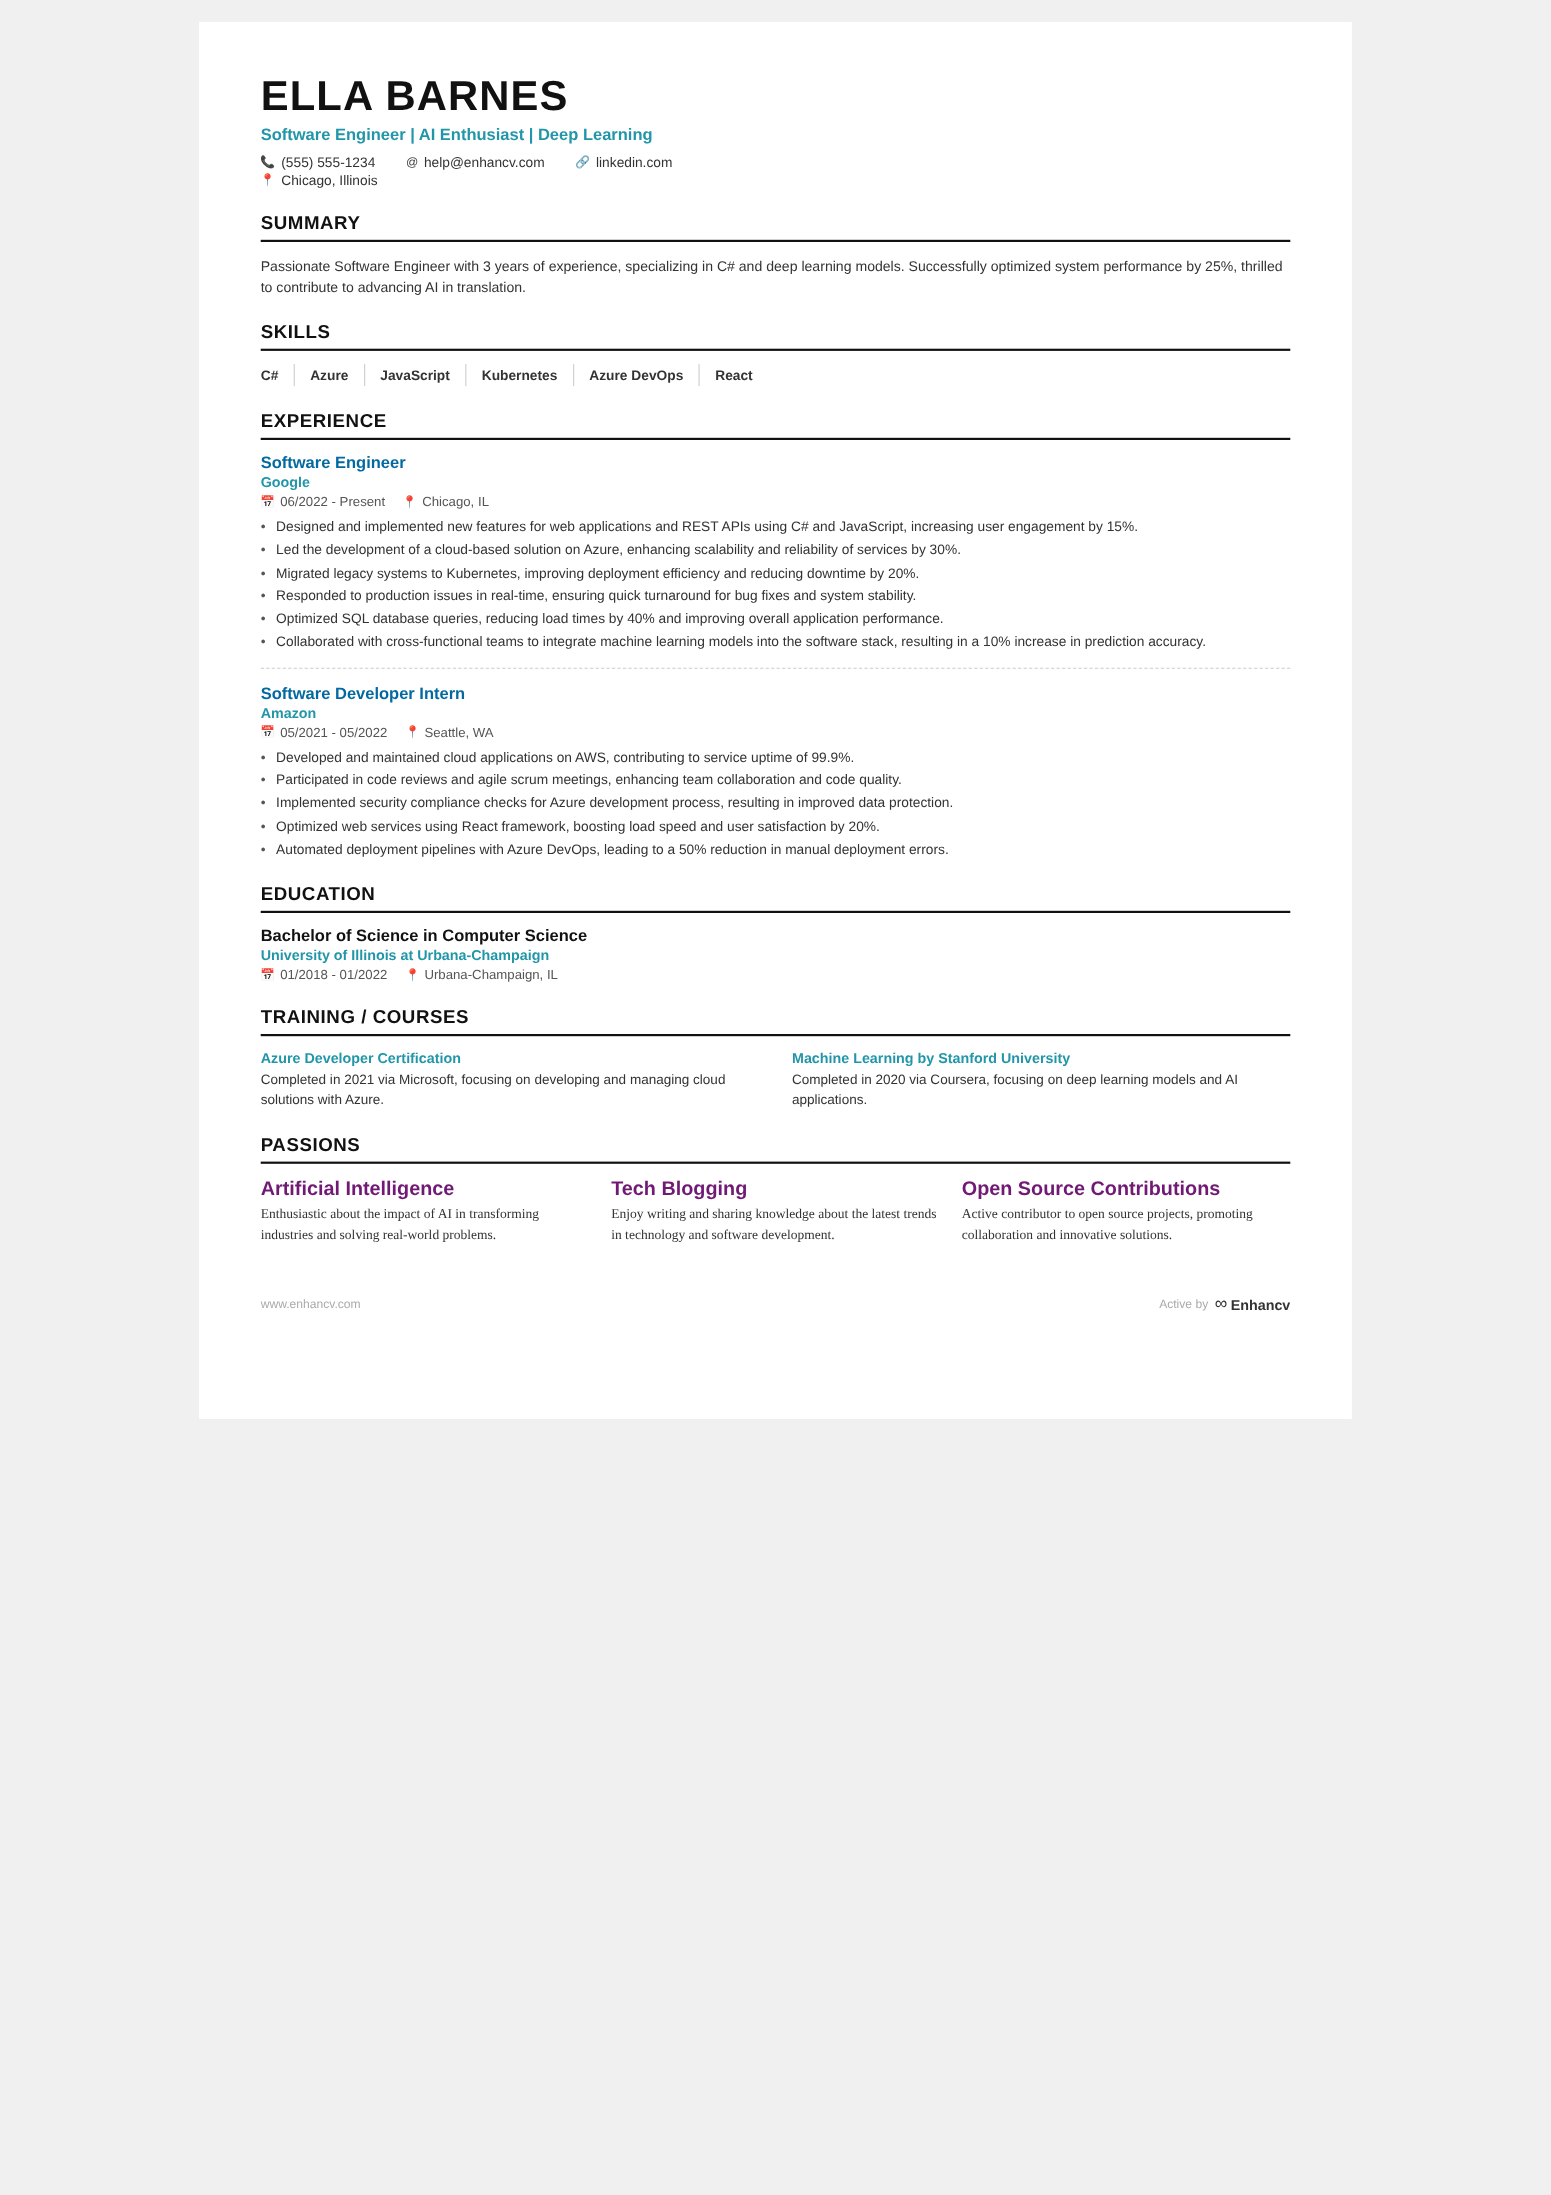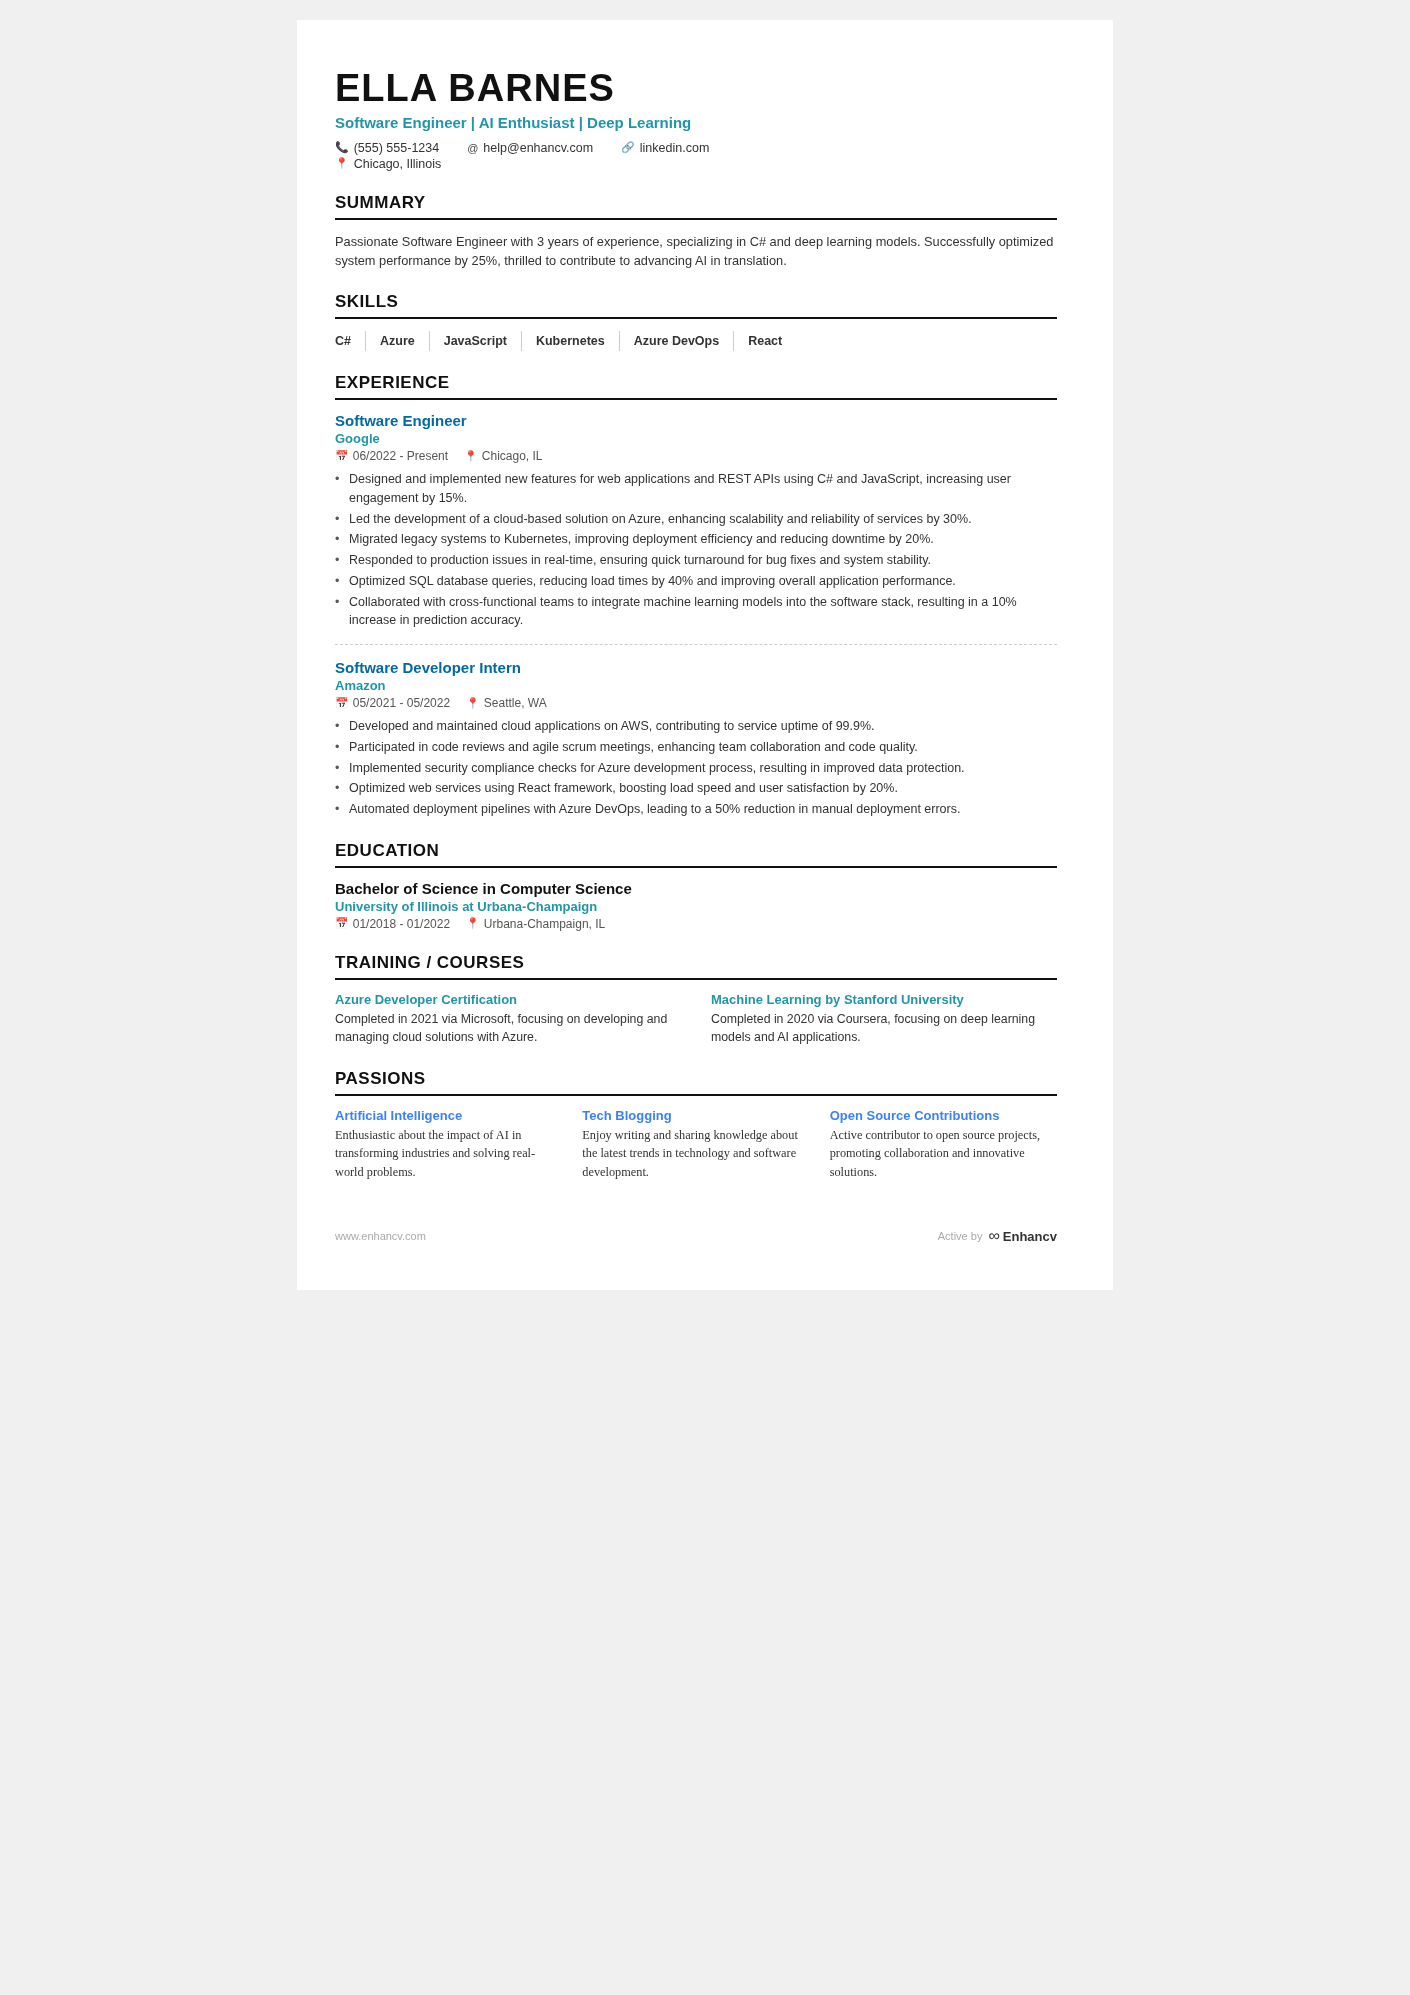--- a/index.html
+++ b/index.html
@@ -5,23 +5,23 @@
     * { margin: 0; padding: 0; box-sizing: border-box; }
     body {
       font-family: 'Arial', sans-serif;
       background: #f0f0f0;
       display: flex;
       justify-content: center;
       padding: 20px;
     }
     .resume {
       background: #ffffff;
-      width: 816px;
+      width: 1048px;
       min-height: 1270px;
-      padding: 48px 56px 40px 38px;
+      padding: 48px 56px 40px 56px;
       position: relative;
     }
     .header-name {
       font-size: 38px;
       font-weight: 900;
       color: #111111;
       letter-spacing: 1px;
       line-height: 1.1;
       margin-bottom: 4px;
     }
@@ -174,23 +174,23 @@
       color: #333;
       line-height: 1.5;
     }
     
     .passions-grid {
       display: grid;
       grid-template-columns: 1fr 1fr 1fr;
       gap: 10px 20px;
     }
     .passion-title {
-      font-size: 13px;
-      font-weight: 700;
-      color: #3b82f6;
+      font-size: 18px;
+      font-weight: 700;
+      color: #701a75;
       margin-bottom: 3px;
     }
     .passion-body {
       font-size: 12.3px;
       color: #333;
       line-height: 1.5;
       font-family: Liberation Serif, serif;
     }
     
     .resume-footer {

